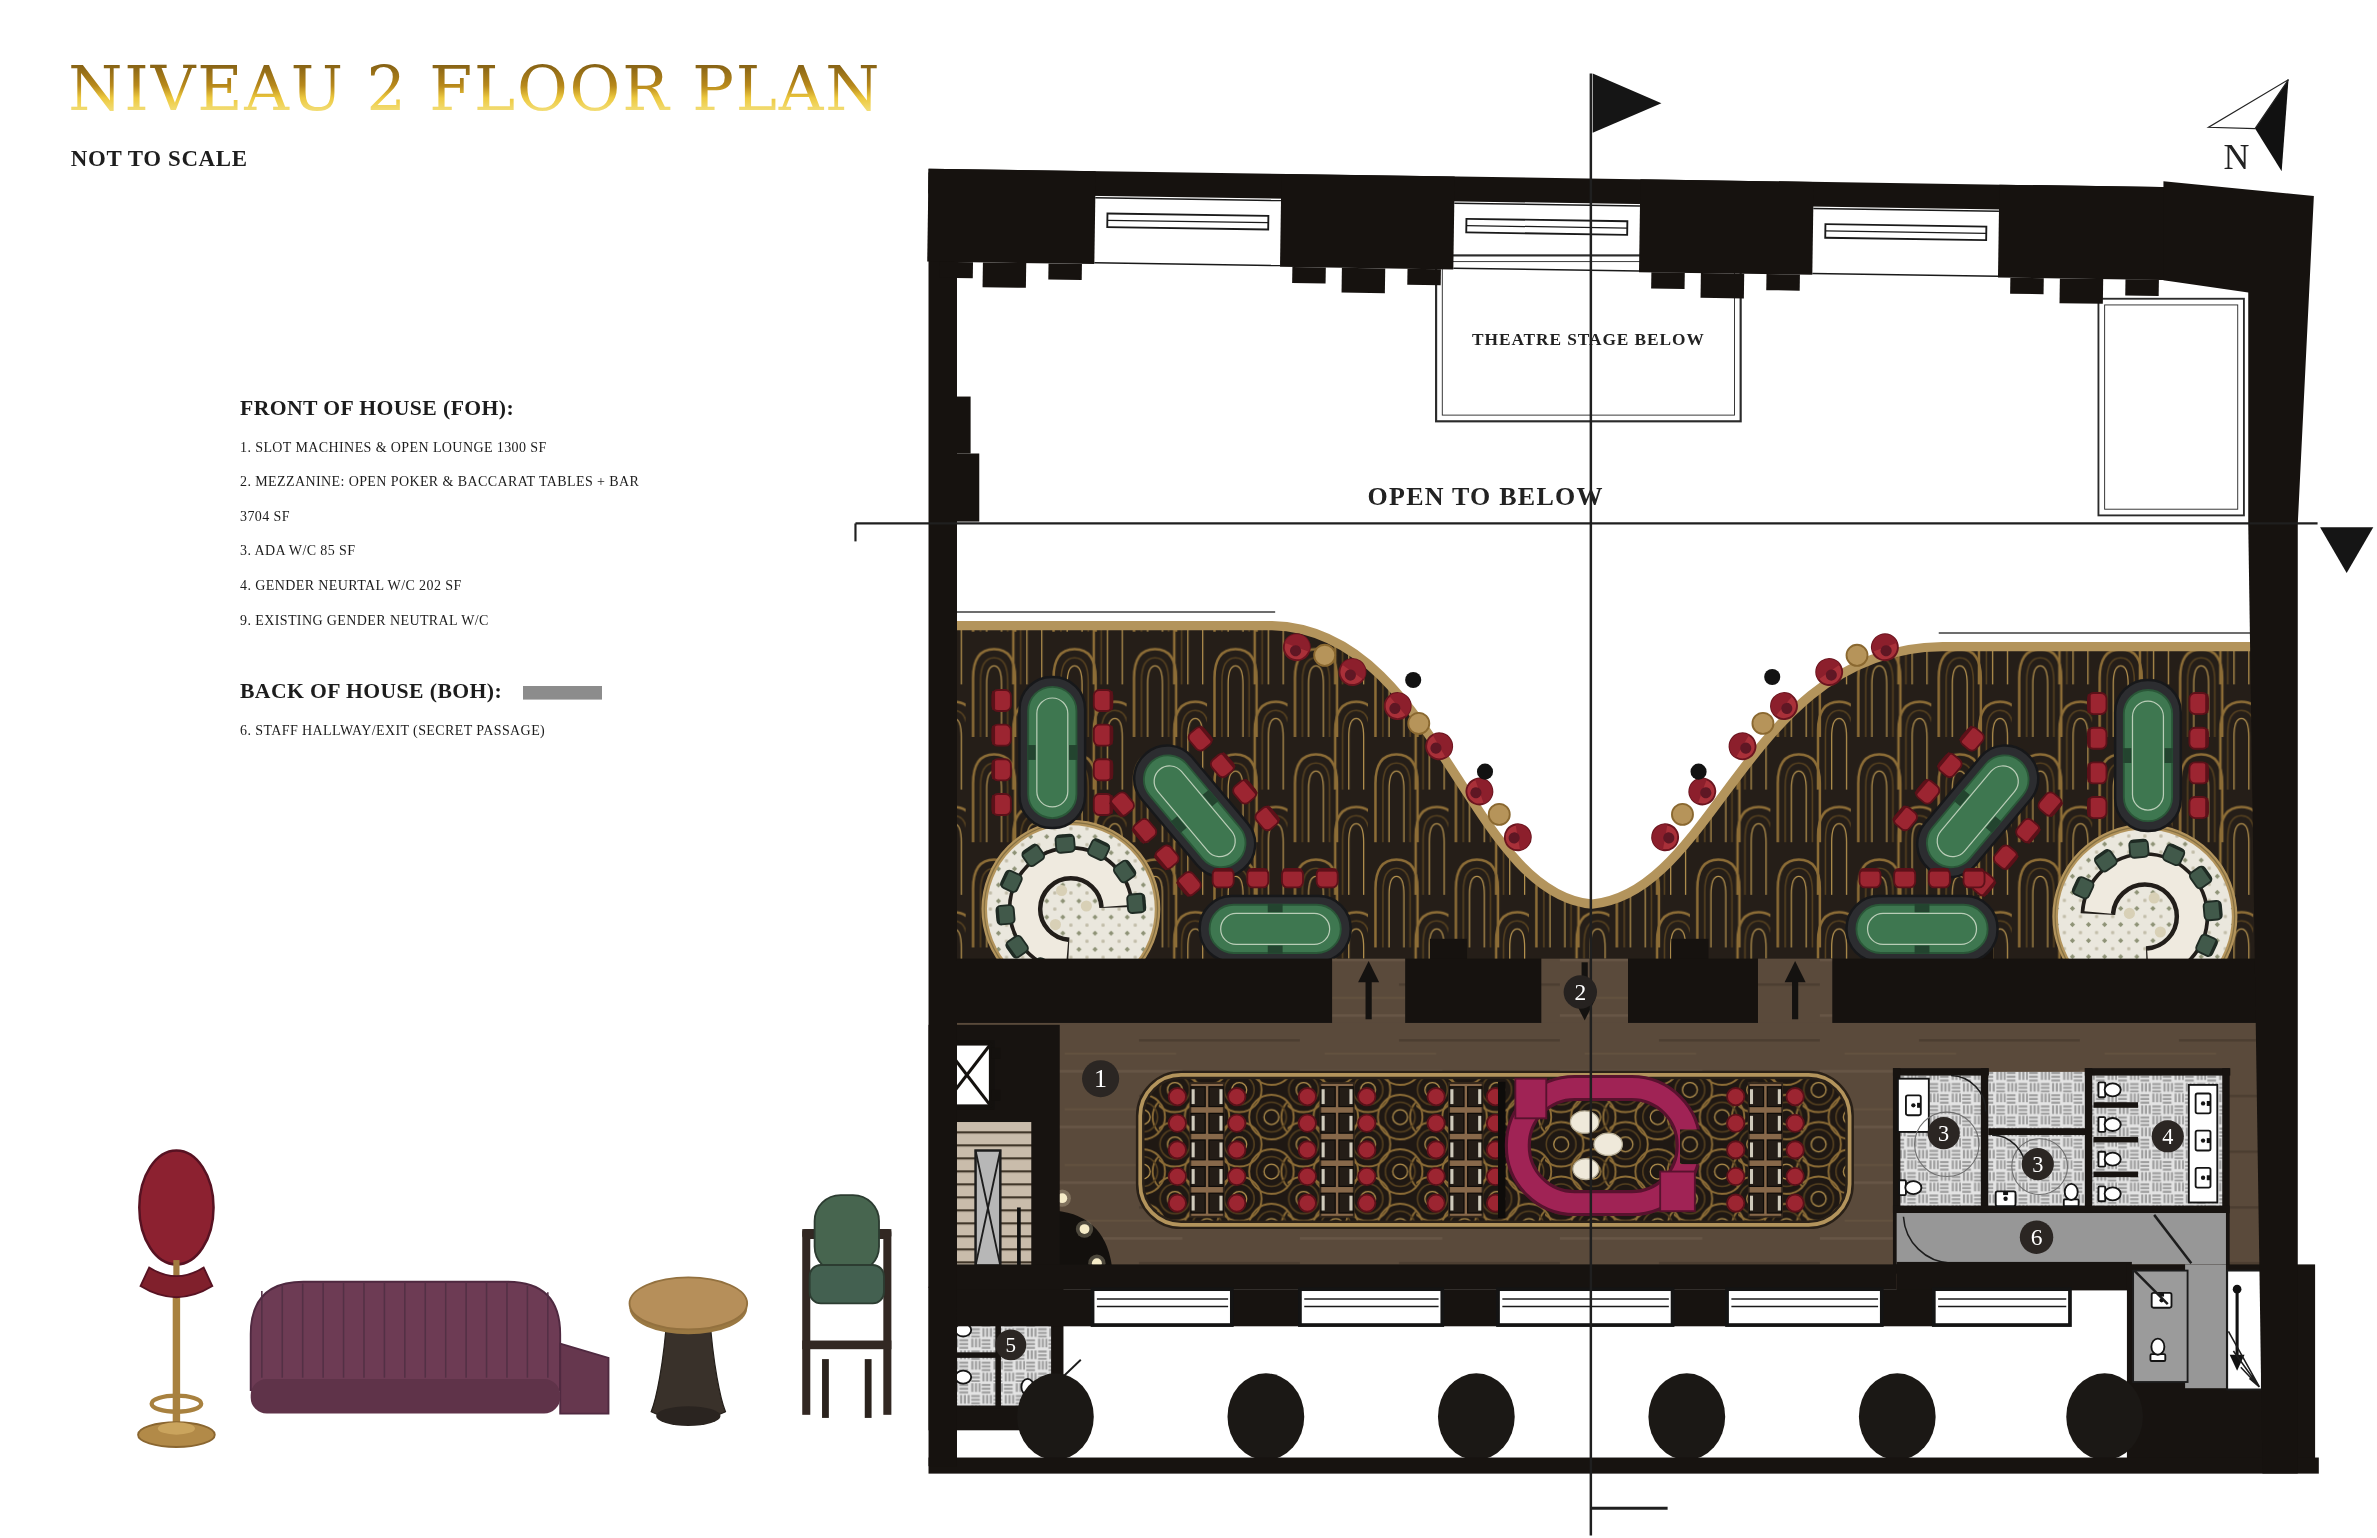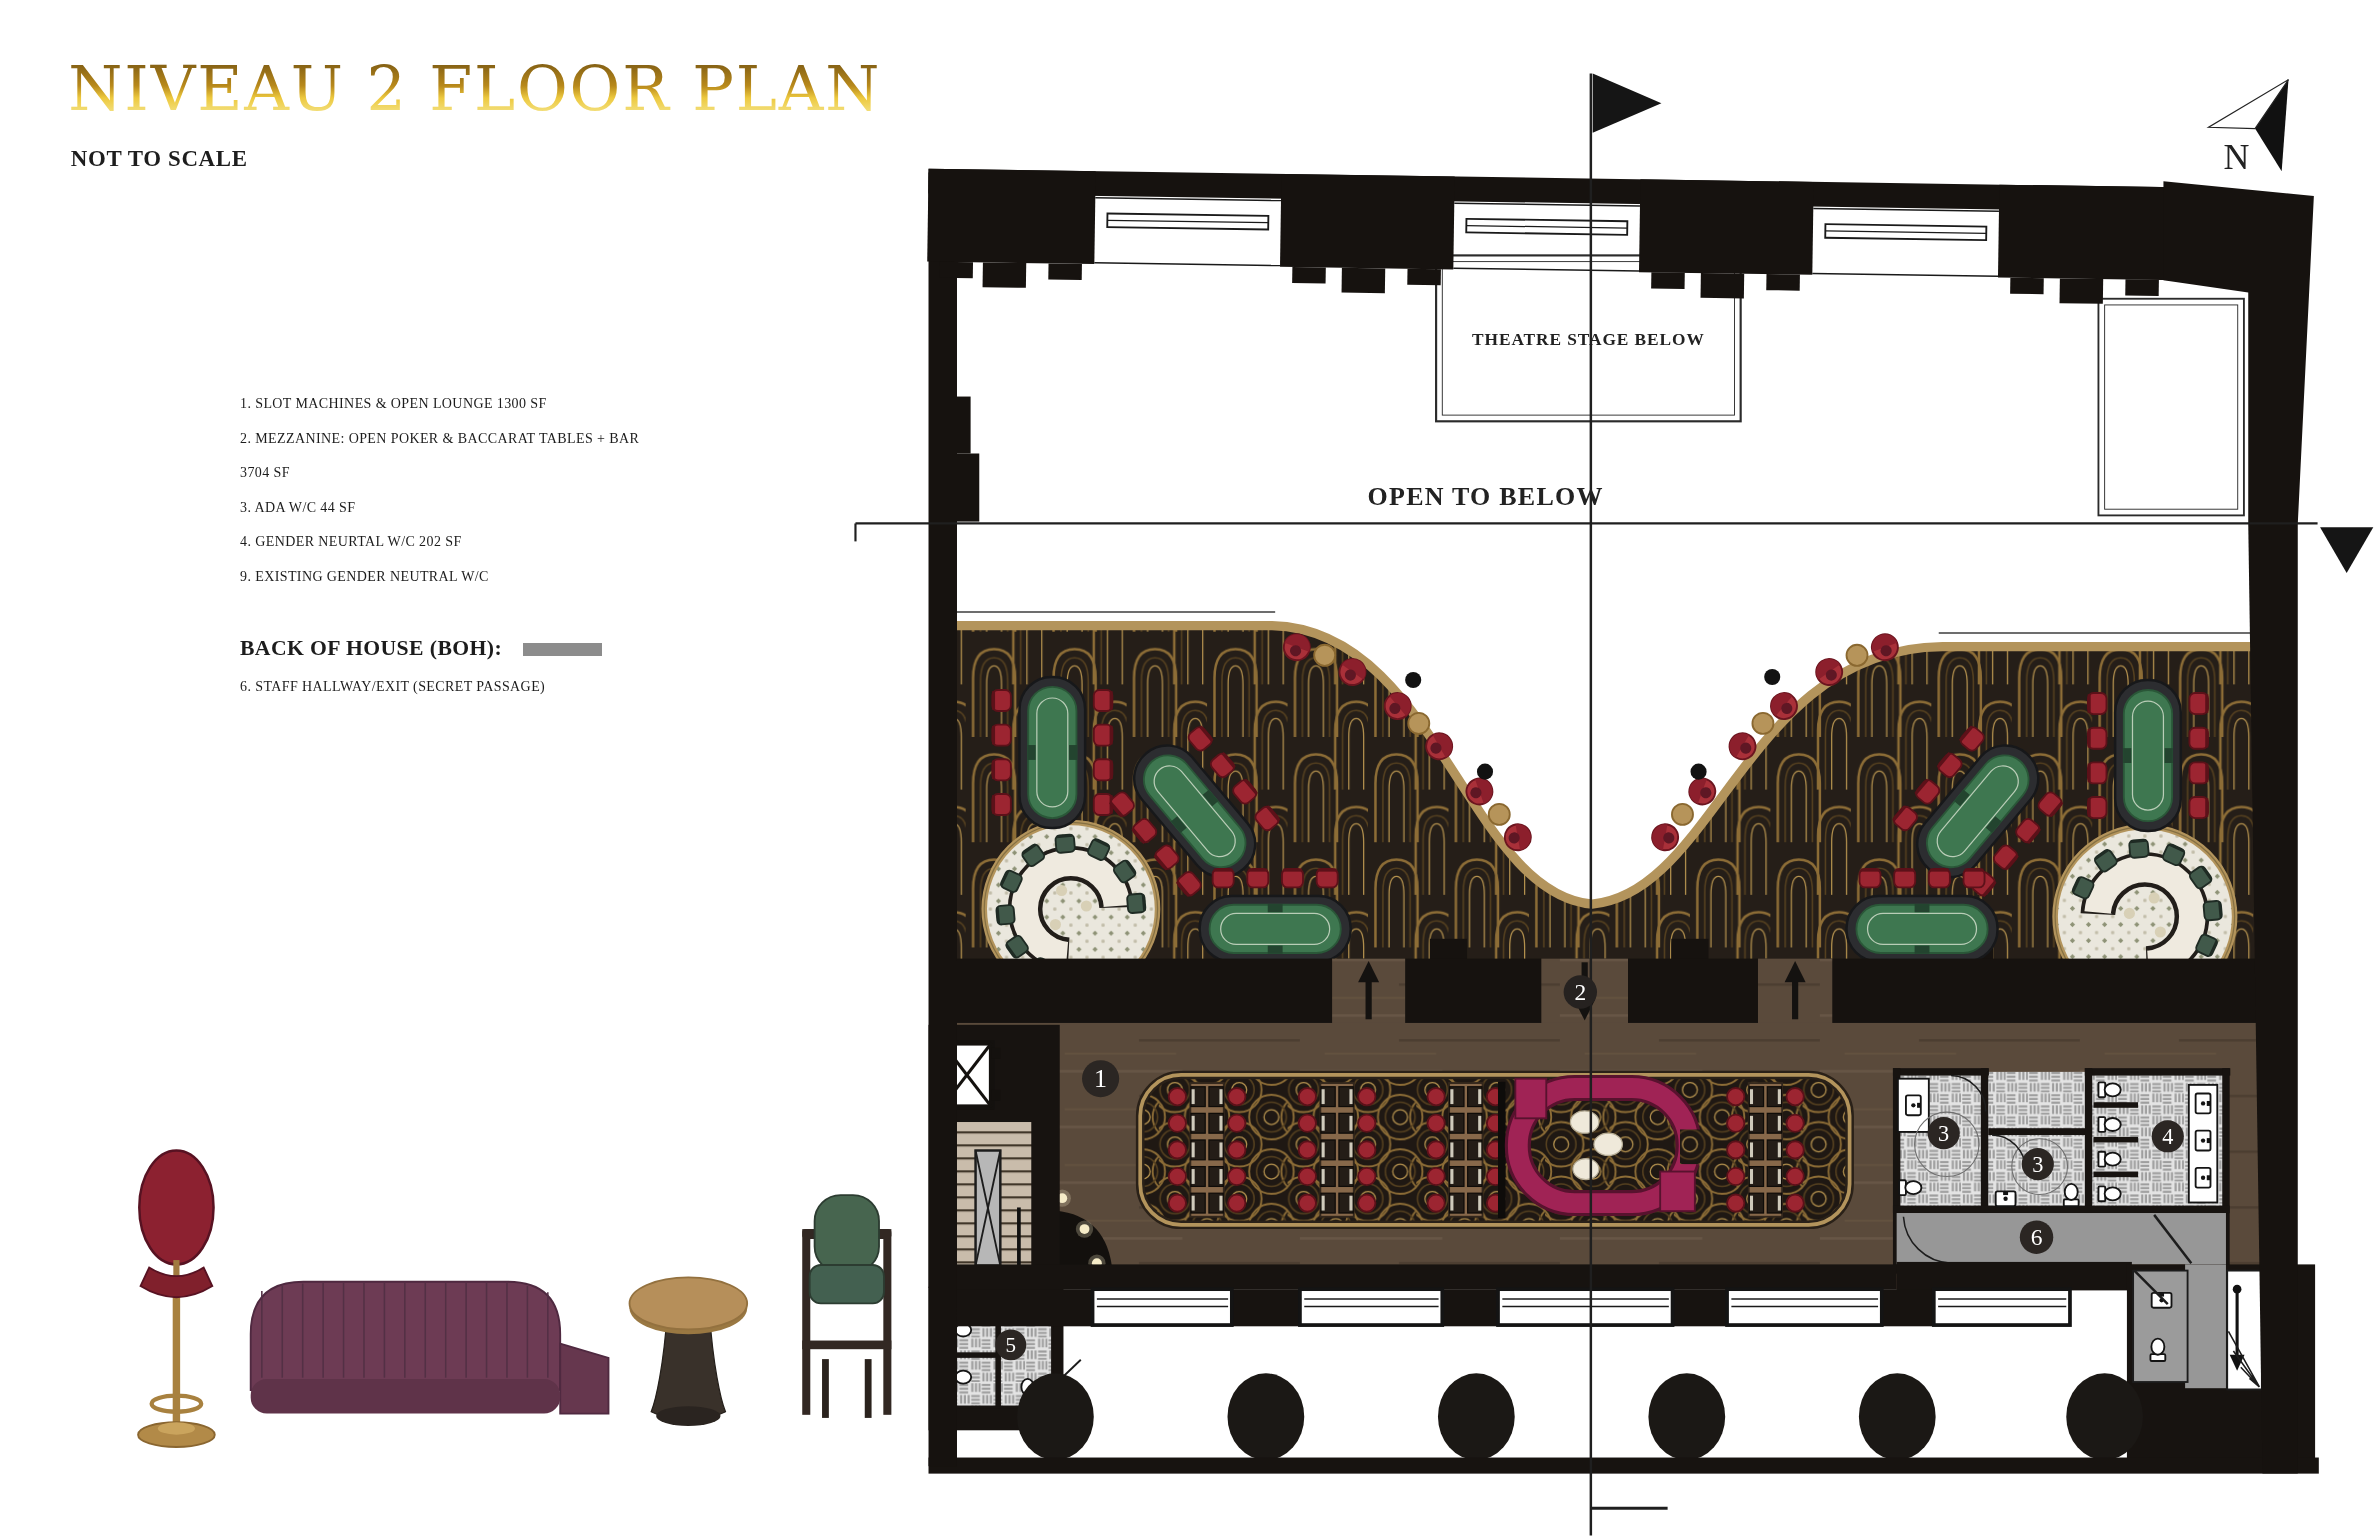--- a/index.html
+++ b/index.html
@@ -31,24 +31,25 @@
       <stop offset="0.62" stop-color="#edc93f"></stop>
       <stop offset="0.8" stop-color="#f2dd77"></stop>
       <stop offset="1" stop-color="#9c7417"></stop>
     </linearGradient>
   </defs>
   <text x="2" y="112" font-family="DejaVu Serif, serif" font-size="100" letter-spacing="3" fill="url(#tg)">NIVEAU 2 FLOOR PLAN</text>
   <text x="6" y="202" font-family="Liberation Serif, serif" font-size="37" font-weight="bold" letter-spacing="1" fill="#1d1d1d">NOT TO SCALE</text>
 </svg>
 
 <div id="legend" class="abs">
+  <div class="line head">FRONT OF HOUSE (FOH):</div>
   <div class="line">1. SLOT MACHINES &amp; OPEN LOUNGE 1300 SF</div>
   <div class="line">2. MEZZANINE: OPEN POKER &amp; BACCARAT TABLES + BAR</div>
   <div class="line">3704 SF</div>
-  <div class="line">3. ADA W/C 44 SF</div>
+  <div class="line">3. ADA W/C 85 SF</div>
   <div class="line">4. GENDER NEURTAL W/C 202 SF</div>
   <div class="line">9. EXISTING GENDER NEUTRAL W/C</div>
   <div class="gap"></div>
   <div class="line head">
     <span>BACK OF HOUSE (BOH):</span><svg class="swatch-svg" width="79" height="13.6" viewBox="0 0 128 22">
         <rect width="128" height="22" fill="#8c8c8c"></rect>
       </svg>
   </div>
   <div class="line">6. STAFF HALLWAY/EXIT (SECRET PASSAGE)</div>
 </div>

